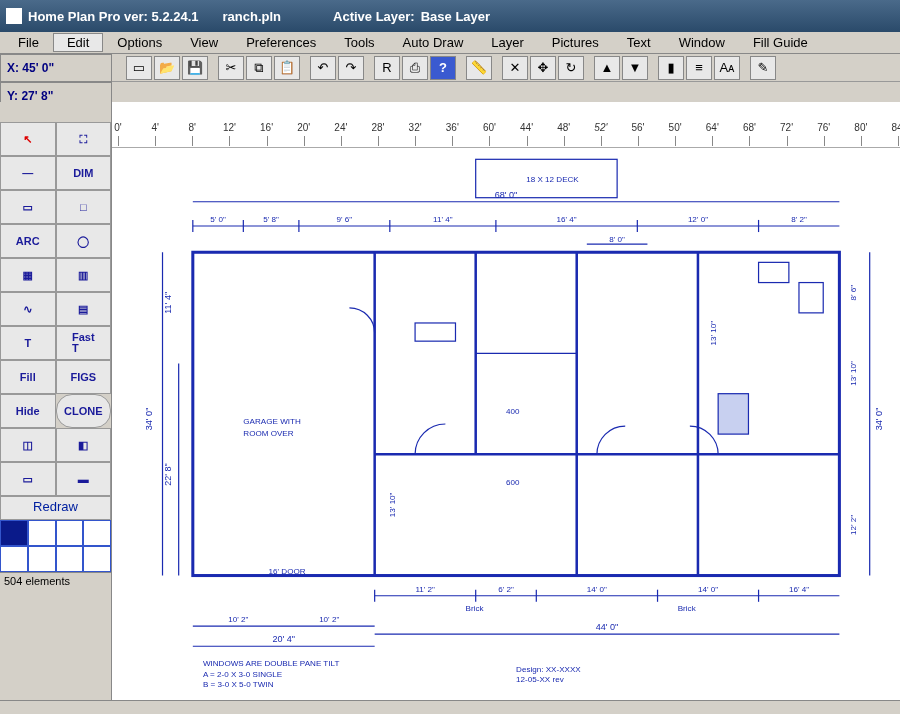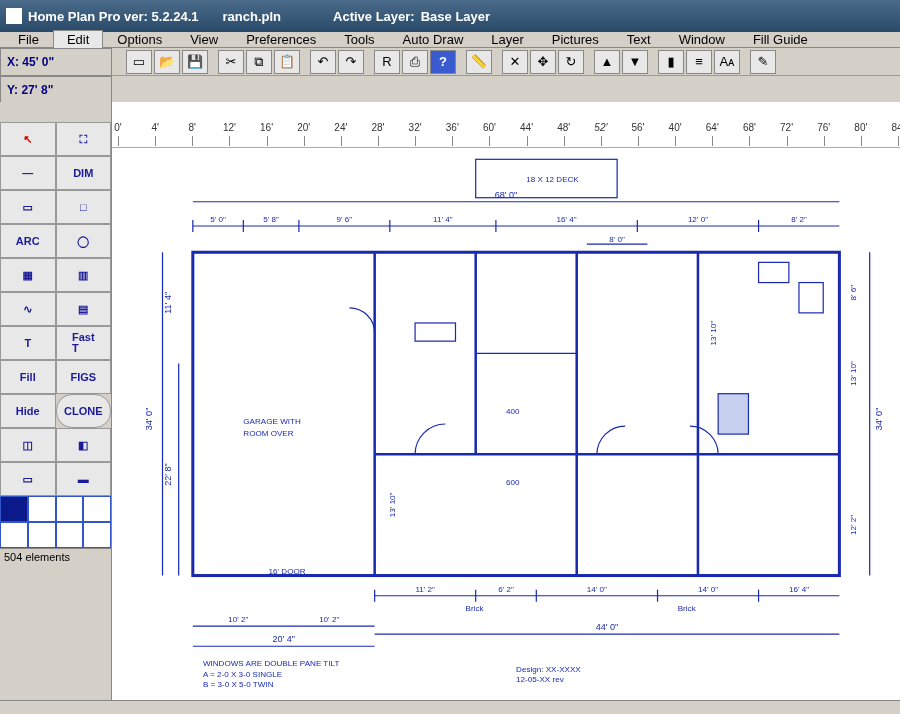--- a/index.html
+++ b/index.html
@@ -1,21 +1,21 @@
 <!DOCTYPE html>
 <html><head>
 <meta charset="utf-8">
 <style>
 * { margin:0; padding:0; box-sizing:border-box; font-family:Arial,Helvetica,sans-serif; }
 body { width:900px; height:714px; background:#d4d0c8; overflow:hidden; position:relative; }
 
 .titlebar { height:32px; background:linear-gradient(#4a6a8a,#2a4a6a); color:#fff; display:flex; align-items:center; padding:0 6px; gap:6px; font-size:13px; font-weight:bold; }
 .titlebar .app-icon { width:16px; height:16px; background:#fff; font-size:10px; }
 
-.menubar { height:16px; background:#d4d0c8; display:flex; align-items:center; padding:0 4px; gap:0; border-bottom:1px solid #888; }
+.menubar { height:22px; background:#d4d0c8; display:flex; align-items:center; padding:0 4px; gap:0; border-bottom:1px solid #888; }
 .menubar .item { padding:2px 14px; font-size:13px; cursor:default; }
 .menubar .item.active { border:1px solid #888; background:#e8e8e8; padding:1px 13px; }
 
 .app-row { display:flex; height:28px; }
 .coord-box { width:112px; border:1px solid #888; background:#d4d0c8; font-size:12px; font-weight:bold; color:#000080; display:flex; align-items:center; padding-left:6px; }
 .toolrow { flex:1; display:flex; align-items:center; background:#d4d0c8; border-bottom:1px solid #999; gap:2px; padding-left:14px; position:relative; }
 .tbtn { width:26px; height:24px; border:1px solid #888; background:#e8e8e8; display:flex; align-items:center; justify-content:center; font-size:13px; cursor:default; }
 .tsep { width:6px; }
 
 .hint { position:absolute; left:112px; top:102px; right:4px; height:20px; background:#ffff00; border:1px solid #aaa; color:#000; font-size:13px; font-weight:bold; display:flex; align-items:center; justify-content:center; }
@@ -145,20 +145,21 @@
 T</div>
         <div class="pcell" style="white-space: pre-line; line-height: 1;">Fill</div>
         <div class="pcell" style="white-space: pre-line; line-height: 1;">FIGS</div>
         <div class="pcell" style="white-space: pre-line; line-height: 1;">Hide</div>
         <div class="pcell" style="white-space: pre-line; line-height: 1; border-radius: 16px;">CLONE</div>
         <div class="pcell" style="white-space: pre-line; line-height: 1;">◫</div>
         <div class="pcell" style="white-space: pre-line; line-height: 1;">◧</div>
         <div class="pcell" style="white-space: pre-line; line-height: 1;">▭</div>
         <div class="pcell" style="white-space: pre-line; line-height: 1;">▬</div>
       </div>
+    <div class="redraw-row"><span>Redraw</span></div>
     <div class="color-grid">
       <div></div>
         <div></div>
         <div></div>
         <div></div>
       <div></div>
         <div></div>
         <div></div>
         <div></div>
     </div>
@@ -190,21 +191,21 @@
         <div class="lab" style="left: 377.429px;">60'</div>
         <div class="tick" style="left: 377.429px; top: 14px;"></div>
         <div class="lab" style="left: 414.571px;">44'</div>
         <div class="tick" style="left: 414.571px; top: 14px;"></div>
         <div class="lab" style="left: 451.714px;">48'</div>
         <div class="tick" style="left: 451.714px; top: 14px;"></div>
         <div class="lab" style="left: 488.857px; font-style: italic;">52'</div>
         <div class="tick" style="left: 488.857px; top: 14px;"></div>
         <div class="lab" style="left: 526px;">56'</div>
         <div class="tick" style="left: 526px; top: 14px;"></div>
-        <div class="lab" style="left: 563.143px;">40'</div>
+        <div class="lab" style="left: 563.143px;">50'</div>
         <div class="tick" style="left: 563.143px; top: 14px;"></div>
         <div class="lab" style="left: 600.286px;">64'</div>
         <div class="tick" style="left: 600.286px; top: 14px;"></div>
         <div class="lab" style="left: 637.429px;">68'</div>
         <div class="tick" style="left: 637.429px; top: 14px;"></div>
         <div class="lab" style="left: 674.571px;">72'</div>
         <div class="tick" style="left: 674.571px; top: 14px;"></div>
         <div class="lab" style="left: 711.714px;">76'</div>
         <div class="tick" style="left: 711.714px; top: 14px;"></div>
         <div class="lab" style="left: 748.857px;">80'</div>

